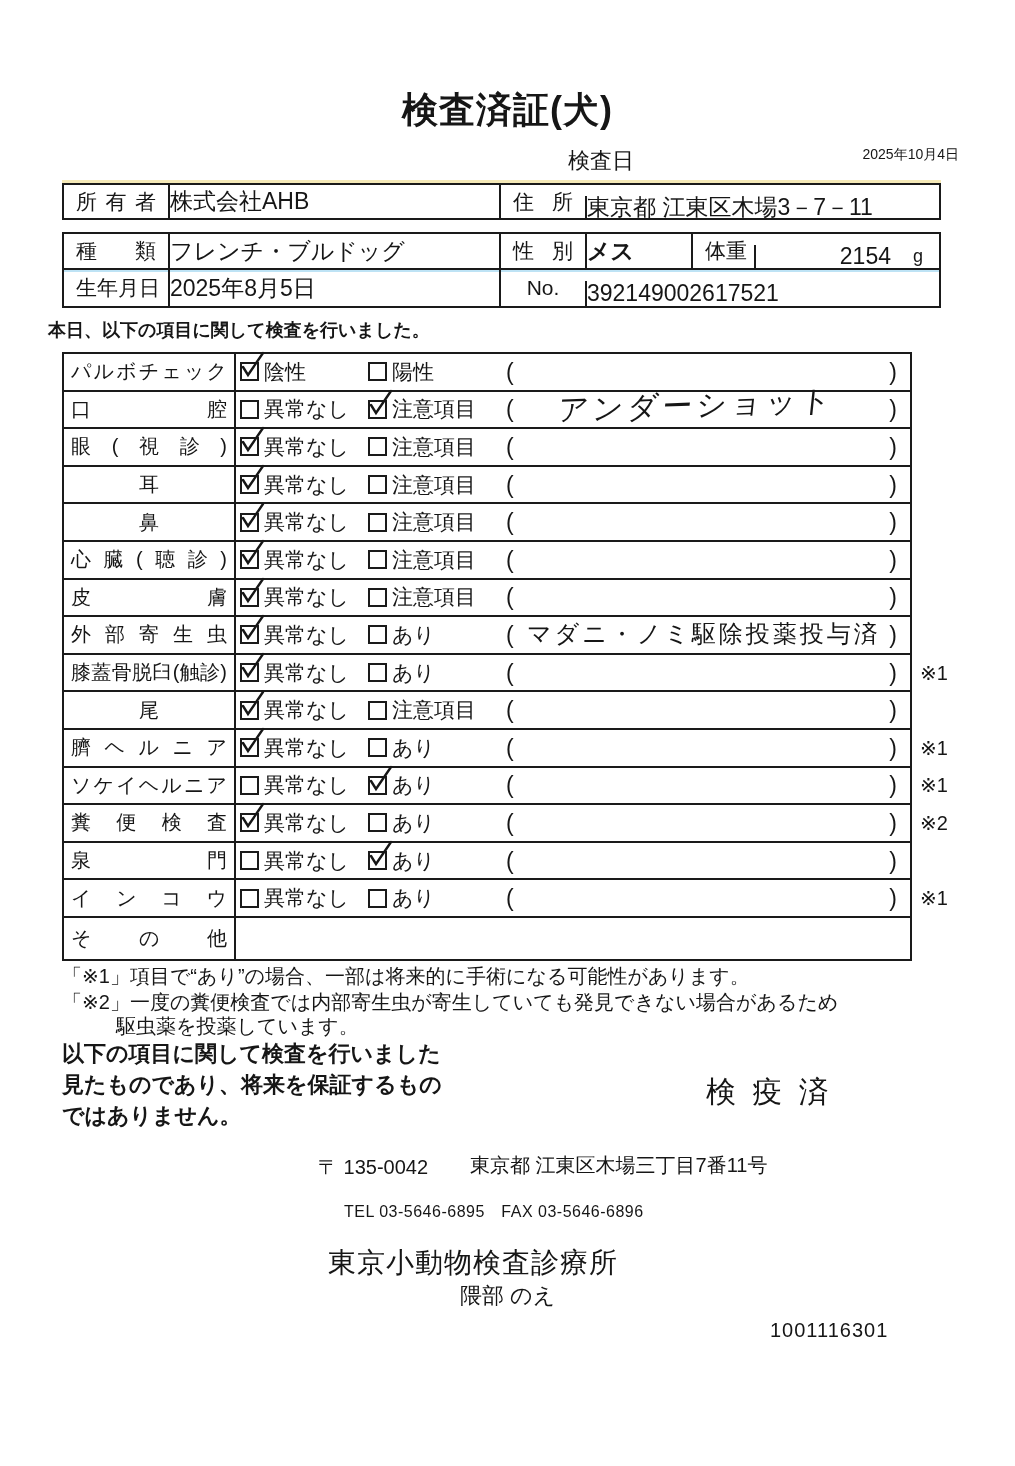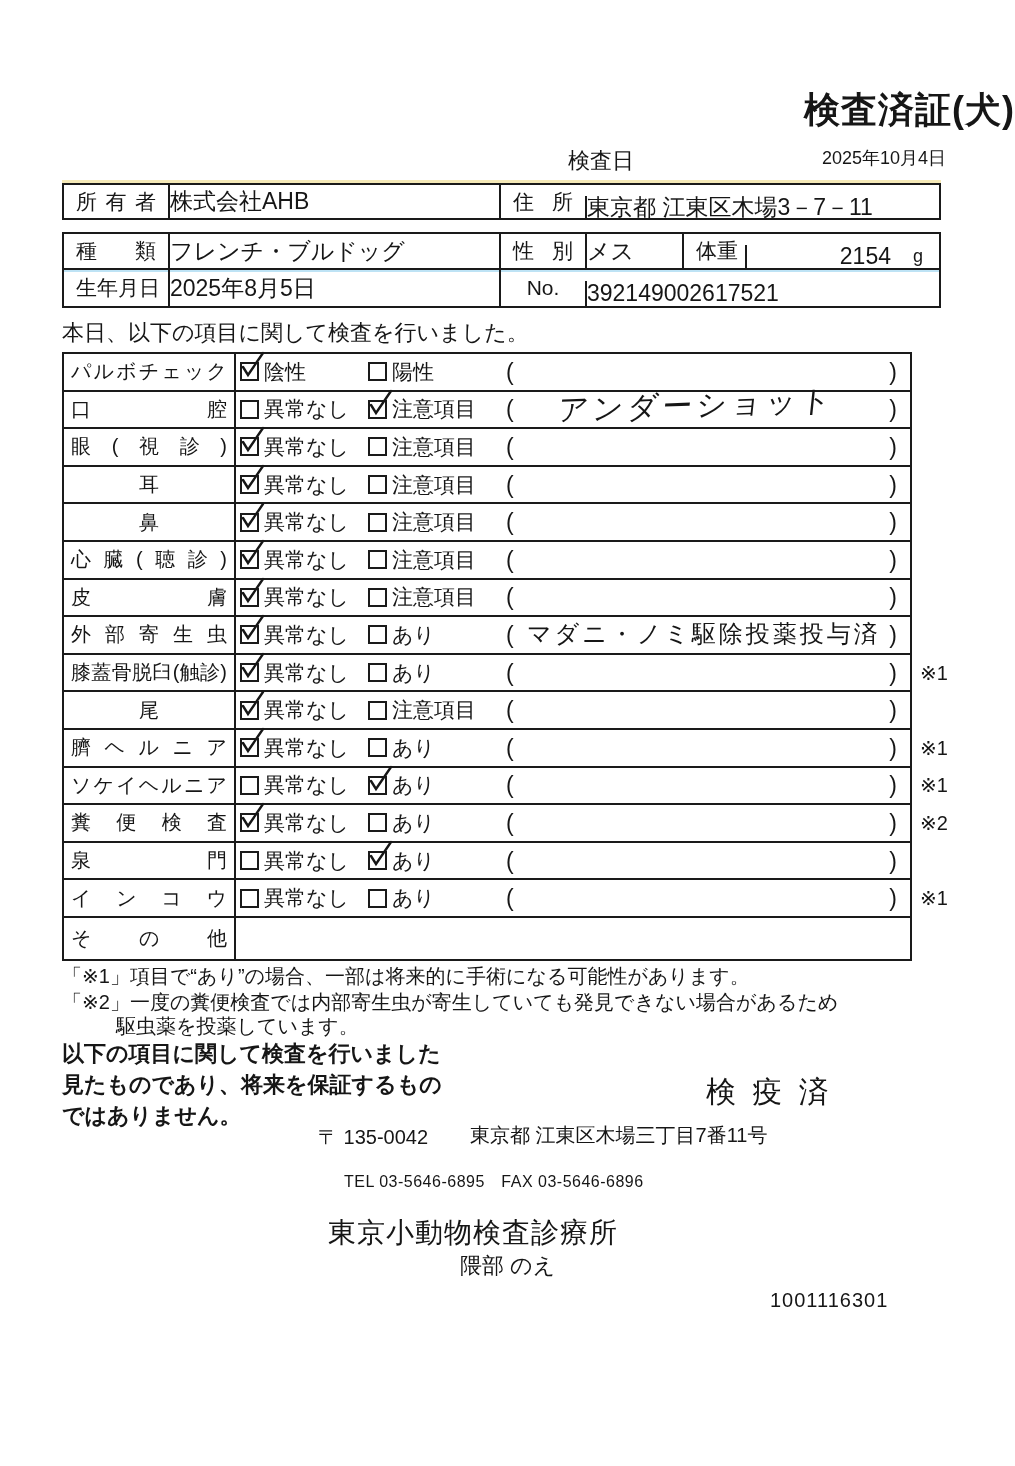--- a/index.html
+++ b/index.html
@@ -3,43 +3,43 @@
 <meta charset="utf-8">
 <style>
   :root{ --ink:#1a1a1a; }
   html,body{ margin:0; padding:0; background:#ffffff; }
   .page{
     position:relative; width:1015px; height:1466px; background:#ffffff;
     font-family:"Liberation Sans","DejaVu Sans",sans-serif; color:#161616;
     overflow:hidden; margin:0 auto;
   }
   
-  .title{ position:absolute; top:86px; left:0; width:100%; text-align:right;
+  .title{ position:absolute; top:86px; left:0; width:100%; text-align:center;
           font-size:36px; font-weight:600; letter-spacing:1px; }
   .insp-label{ position:absolute; top:146px; left:568px; font-size:22px; }
-  .insp-value{ position:absolute; top:146px; right:69px; font-size:18px; }
+  .insp-value{ position:absolute; top:146px; right:56px; font-size:14px; }
 
   
   .tbl{ position:absolute; left:62px; width:879px; border:2px solid var(--ink);
         box-sizing:border-box; background:#fff; }
   .tbl-owner{ top:183px; box-shadow:0 -3px 0 rgba(233,206,95,.45); }
   .tbl-owner .p-row{ height:33px; }
   .tbl-pet{ top:232px; }
   .p-row{ display:flex; height:36px; box-sizing:border-box; }
   .p-row1{ border-bottom:2px solid var(--ink); box-shadow:0 2px 0 rgba(70,175,225,.35); }
   .hc{ box-sizing:border-box; display:flex; align-items:center; overflow:hidden; }
   .hc + .hc{ border-left:2px solid var(--ink); }
   .w1{ width:104px; } .w2{ width:331px; } .w3{ width:86px; }
-  .w5{ width:97px; } .w6{ width:63px; } .w4,.w7{ flex:1;margin-top:11px; }
+  .w5{ width:106px;font-weight:bold; } .w6{ width:63px; } .w4,.w7{ flex:1;margin-top:11px; }
   .lbl{ font-size:21px; padding:0 12px; justify-content:center; }
   .val{ font-size:23px; }
   .wval{ justify-content:flex-end; padding-right:16px; font-size:23px; }
   .wval .unit{ font-size:18px; margin-left:22px; }
 
-  .intro{ position:absolute; left:62px; top:318px; font-size:22px; }
+  .intro{ position:absolute; left:48px; top:318px; font-size:18px;font-weight:bold; }
 
   
   .checklist{ position:absolute; left:62px; top:352px; width:850px;
               border:2px solid var(--ink); box-sizing:border-box; background:#fff; }
   .cl-row{ display:flex; height:37.6px; box-sizing:border-box;
            border-bottom:2px solid var(--ink); }
   .cl-row.last{ height:41px; border-bottom:none; }
   .cl-label{ width:172px; box-sizing:border-box; border-right:2px solid var(--ink);
              padding:0 7px; font-size:20px; display:flex; align-items:center;
              justify-content:center; }
@@ -63,21 +63,21 @@
   .refnote{ position:absolute; left:684px; top:50%; transform:translateY(-50%);
             font-size:20px; white-space:nowrap; }
 
   
   .fn{ position:absolute; left:62px; font-size:20px; }
   .fn1{ top:963px; } .fn2{ top:989px; } .fn3{ top:1013px; left:116px; }
   .stmt{ position:absolute; left:62px; top:1038px; font-size:22px; font-weight:600;
          line-height:31px; }
   .stamp{ position:absolute; left:706px; top:1072px; font-size:30px;
           letter-spacing:4px; font-weight:500; }
-  .ft{ position:absolute; white-space:nowrap; }
+  .ft{ position:absolute; white-space:nowrap;margin-top:30px; }
   .postal{ left:318px; top:1124px; font-size:20px; }
   .addr{ left:470px; top:1122px; font-size:20px; }
   .tel{ left:344px; top:1172px; font-size:16px; letter-spacing:0.5px; }
   .clinic{ left:328px; top:1214px; font-size:28px; letter-spacing:1px; }
   .examiner{ left:460px; top:1251px; font-size:22px; }
   .code{ left:770px; top:1289px; font-size:20px; letter-spacing:1px; }
 </style>
 </head>
 <body>
 

